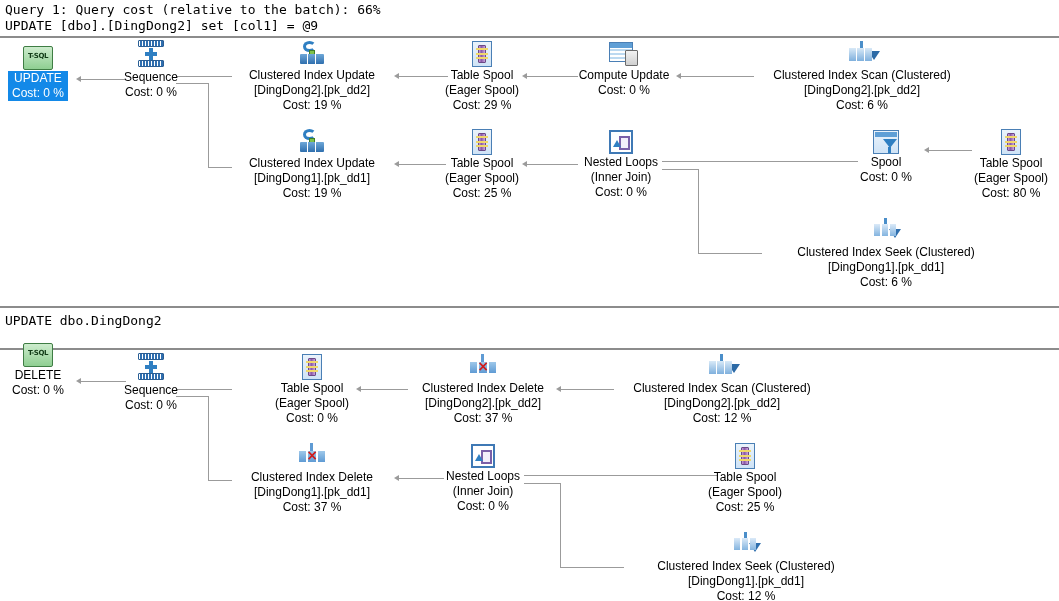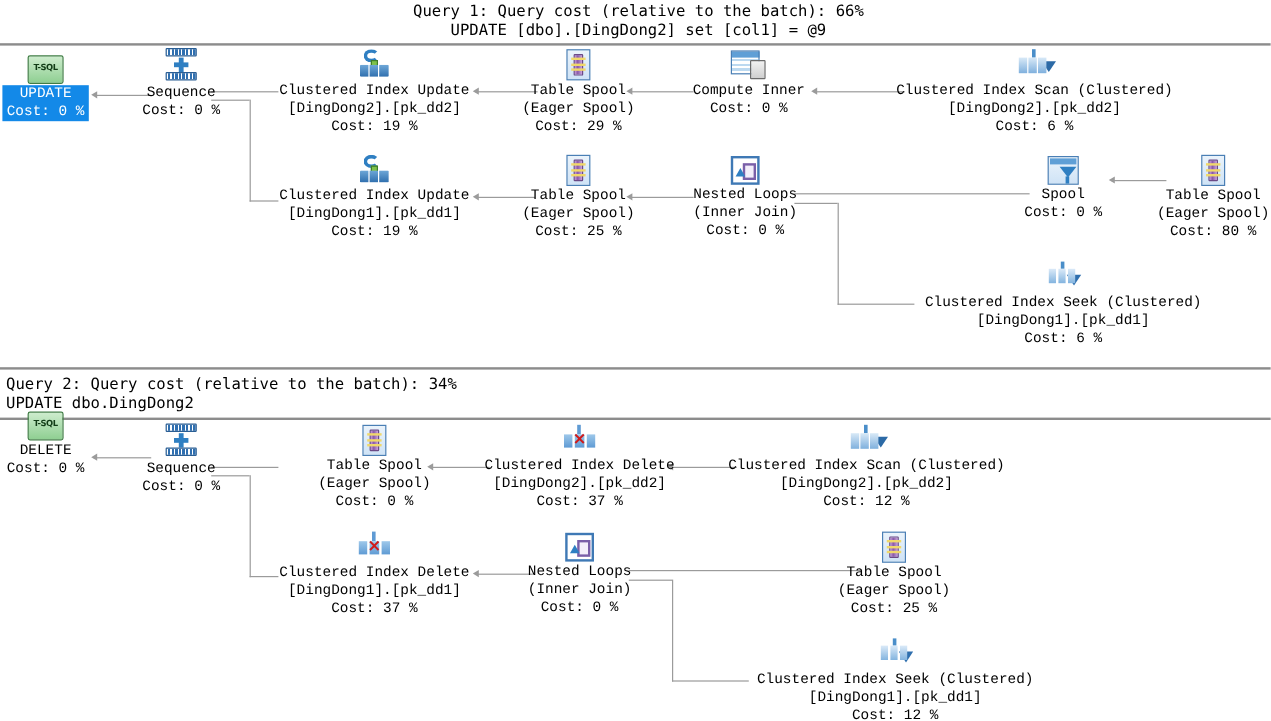--- a/index.html
+++ b/index.html
@@ -17,21 +17,21 @@
     font-size:13px;line-height:16px;letter-spacing:0px;
     white-space:pre;padding-left:5px;color:#000;
   }
   .hrule{position:absolute;left:0;width:1059px;height:1px;background:#7a7a7a;}
   .hrule.thick{height:2px;background:#8c8c8c;}
 
   
   .node{position:absolute;text-align:center;}
   .node .icon{display:block;margin:0 auto 1px auto;}
   .node .lbl{
-    font-family:Liberation Mono, monospace;
+    font-family:Liberation Sans, sans-serif;
     font-size:12px;line-height:15px;white-space:pre;color:#000;
   }
   .selwrap{display:inline-block;background:#1389e8;padding:0px 4px;}
   .selwrap .lbl{color:#ffffff;background:transparent;}
 
   
   .edge{position:absolute;background:#9b9b9b;}
   .edge.h{height:1px;}
   .edge.v{width:1px;}
   .arrow{
@@ -41,21 +41,21 @@
   }
 
   
   .ic{display:inline-block;position:relative;}
 </style>
 </head>
 <body>
 
 <div class="plan-root">
 
-  <div class="qheader" style="top:2px;text-align:center;">
+  <div class="qheader" style="top:2px;">
     <div class="hline">Query 1: Query cost (relative to the batch): 66%</div>
     <div class="hline">UPDATE [dbo].[DingDong2] set [col1] = @9</div>
   </div>
   <div class="hrule thick" style="top:36px;"></div>
 
   <div class="edge h" style="left:78px;top:79px;width:48px;"></div>
   <div class="arrow" style="left:76px;top:76px;transform:rotate(0deg);"></div>
 
   <div class="edge h" style="left:176px;top:76px;width:56px;"></div>
   <div class="edge h" style="left:176px;top:83px;width:32px;"></div>
@@ -110,21 +110,21 @@
 
   <div class="node" style="left:435px;top:38px;width:94px;">
     <span class="ic icon spool"><i></i></span>
     <div class="lbl">Table Spool</div>
     <div class="lbl">(Eager Spool)</div>
     <div class="lbl">Cost: 29 %</div>
   </div>
 
   <div class="node" style="left:568px;top:38px;width:112px;">
     <span class="ic icon computescalar"><i></i></span>
-    <div class="lbl">Compute Inner</div>
+    <div class="lbl">Compute Update</div>
     <div class="lbl">Cost: 0 %</div>
   </div>
 
   <div class="node" style="left:744px;top:38px;width:236px;">
     <span class="ic icon ciscan"><i></i></span>
     <div class="lbl">Clustered Index Scan (Clustered)</div>
     <div class="lbl">[DingDong2].[pk_dd2]</div>
     <div class="lbl">Cost: 6 %</div>
   </div>
 
@@ -164,21 +164,20 @@
 
   <div class="node" style="left:768px;top:215px;width:236px;">
     <span class="ic icon ciseek"><i></i></span>
     <div class="lbl">Clustered Index Seek (Clustered)</div>
     <div class="lbl">[DingDong1].[pk_dd1]</div>
     <div class="lbl">Cost: 6 %</div>
   </div>
 
   <div class="hrule thick" style="top:306px;"></div>
   <div class="qheader" style="top:313px;">
-    <div class="hline">Query 2: Query cost (relative to the batch): 34%</div>
     <div class="hline">UPDATE dbo.DingDong2</div>
   </div>
   <div class="hrule thick" style="top:348px;"></div>
 
   <div class="edge h" style="left:78px;top:381px;width:48px;"></div>
   <div class="arrow" style="left:76px;top:378px;"></div>
 
   <div class="edge h" style="left:176px;top:389px;width:56px;"></div>
   <div class="edge h" style="left:176px;top:396px;width:32px;"></div>
   <div class="edge v" style="left:208px;top:396px;height:85px;"></div>

